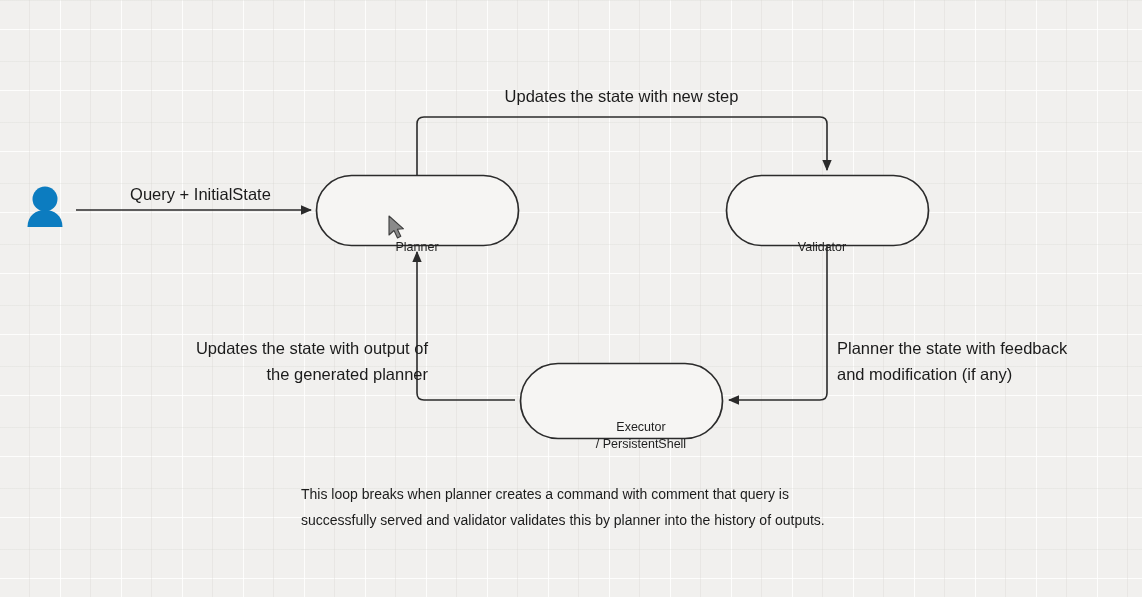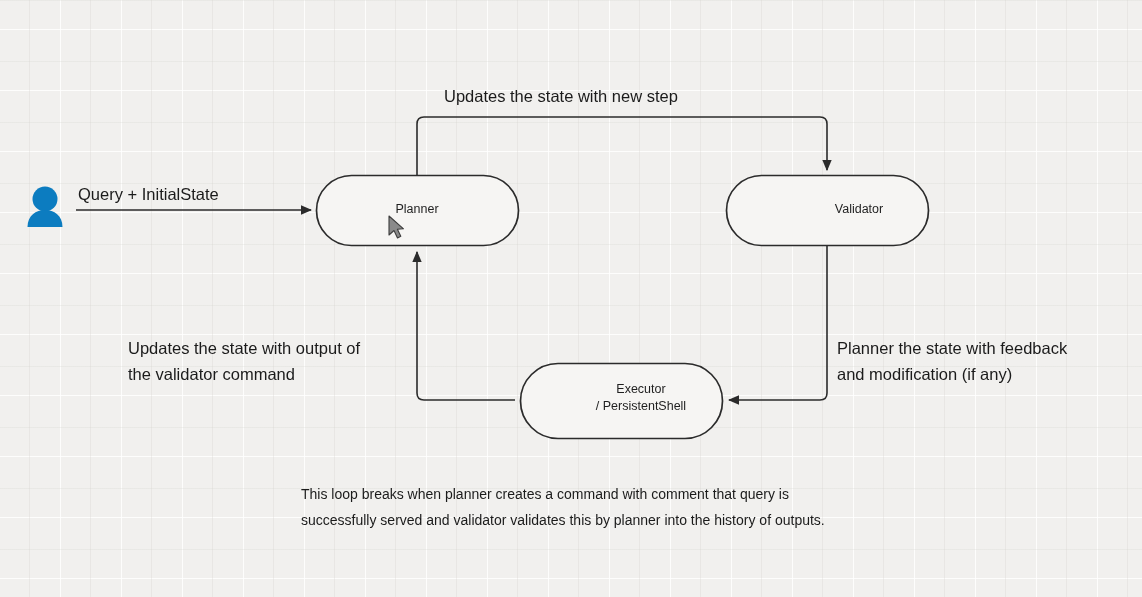--- a/index.html
+++ b/index.html
@@ -43,36 +43,37 @@
     height: 597px;
   }
   .node-label {
     position: absolute;
     text-align: center;
     color: #1f1f1f;
     font-size: 12.5px;
     line-height: 17px;
     font-family: "Liberation Sans", sans-serif;
     white-space: pre-line;
+    margin-top: 38px;
   }
   .edge-label {
     position: absolute;
     color: #1b1b1b;
     font-size: 16.5px;
     line-height: 26px;
     font-family: "Liberation Sans", sans-serif;
   }
   .caption {
     position: absolute;
     color: #1b1b1b;
     font-size: 14px;
     line-height: 26px;
     font-family: "Liberation Sans", sans-serif;
   }
-  .center-text { }
+  .center-text { text-align: center; }
 </style>
 </head>
 <body>
 
 <div id="canvas">
 
   <div id="grid-overlay"></div>
 
   <svg class="layer" viewBox="0 0 1142 597">
     <defs>
@@ -100,32 +101,32 @@
       <path d="M 27.5 227 C 27.5 215.5 36 210 45 210 C 54 210 62.5 215.5 62.5 227 Z" fill="#0c7cc0"></path>
     </g>
 
     <g>
       <path d="M 389 216 L 389 235 L 394 230.5 L 397.5 238 L 400.8 236.3 L 397.4 229.2 L 403.5 228.8 Z" fill="#8a8a8a" stroke="#3d3d3d" stroke-width="1.1" stroke-linejoin="round"></path>
     </g>
   </svg>
 
   <div class="node-label" style="left:317px; top:201px; width:200px;">Planner</div>
 
-  <div class="node-label" style="left:727px; top:201px; width:200px;padding-left:32px;">Validator</div>
+  <div class="node-label" style="left:690px; top:201px; width:200px;padding-left:32px;">Validator</div>
 
   <div class="node-label" style="left:521px; top:381px; width:240px;">Executor
 / PersistentShell</div>
 
   <div class="edge-label center-text" style="left:78px; top:181px; width:245px;">Query + InitialState</div>
 
   <div class="edge-label center-text" style="left:444px; top:83px; width:355px;">Updates the state with new step</div>
 
-  <div class="edge-label" style="left:128px; top:335px; width:300px;">
+  <div class="edge-label" style="left:128px; top:335px; width:300px;text-align:right;">
     <div>Updates the state with output of</div>
-    <div>the validator command</div>
+    <div>the generated planner</div>
   </div>
 
   <div class="edge-label" style="left:837px; top:335px; width:300px;">
     <div>Planner the state with feedback</div>
     <div>and modification (if any)</div>
   </div>
 
   <div class="caption" style="left:301px; top:481px; width:740px;">
     <div>This loop breaks when planner creates a command with comment that query is</div>
     <div>successfully served and validator validates this by planner into the history of outputs.</div>

